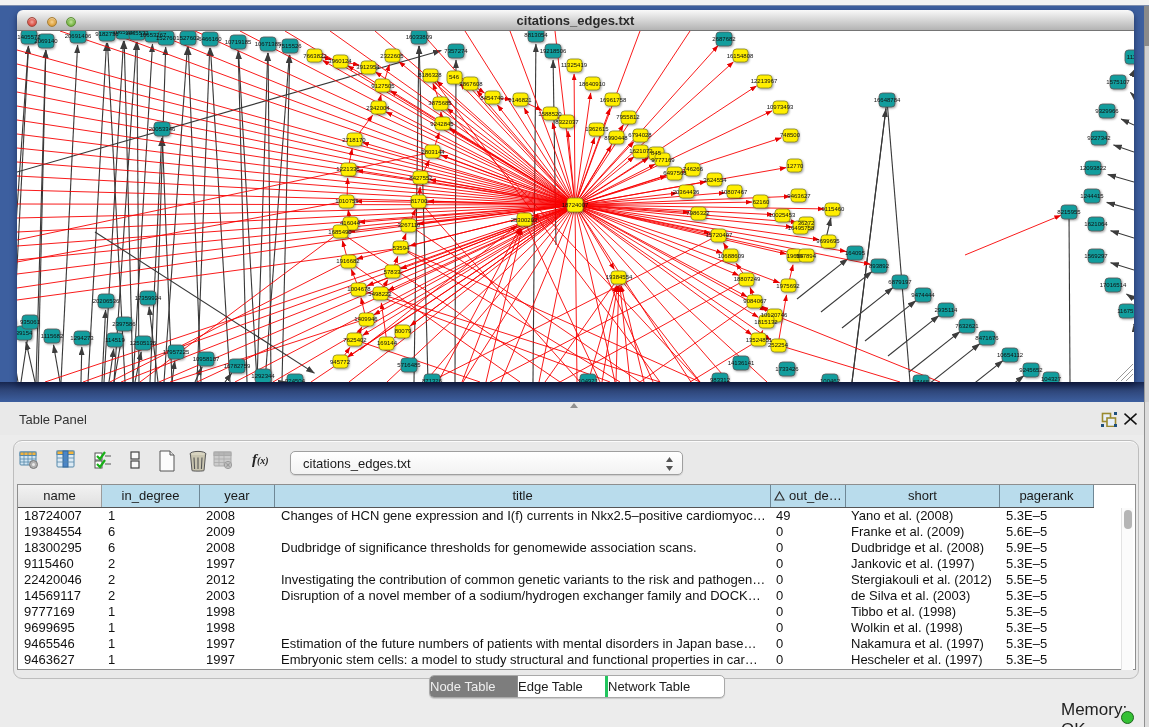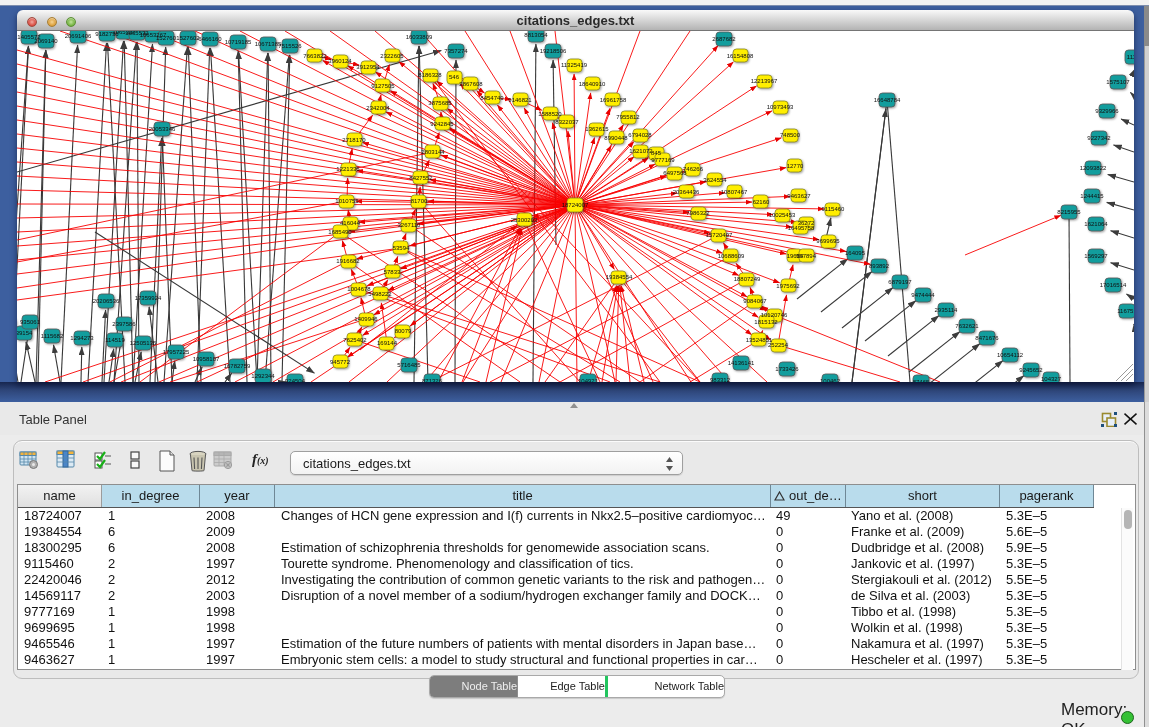--- a/index.html
+++ b/index.html
@@ -42,21 +42,21 @@
 #tbody{position:absolute;left:0;top:23px;width:1117px;height:162px;overflow:hidden}
 .tr{position:relative;height:16px;white-space:nowrap}
 .td{position:absolute;top:0;font-size:13px;color:#111;line-height:16px;overflow:hidden}
 .c0{left:6px;width:78px}.c1{left:90px;width:92px}.c2{left:188px;width:70px}
 .c3{left:263px;width:492px}.c4{left:758px;width:70px}.c5{left:833px;width:150px}
 .c6{left:988px;width:90px}
 #vscroll{position:absolute;left:1103px;top:23px;width:12px;height:162px;background:#fbfbfb;border-left:1px solid #e3e3e3}
 #vthumb{position:absolute;left:1.5px;top:2px;width:8px;height:19px;background:#b5b5b5;border-radius:4px}
 
 #tabs{position:absolute;left:429px;top:273px;width:296px;height:23px;background:#fff;border:1px solid #a9a9a9;border-radius:5px;box-shadow:0 1px 1px rgba(0,0,0,0.15);display:flex}
-.tab{font-size:11px;color:#1c1c1c;text-align:right;line-height:21px}
+.tab{font-size:13px;color:#1c1c1c;text-align:left;line-height:21px}
 #tab0{width:88px;background:#7d7d7d;color:#efefef;border-radius:4px 0 0 4px;border-right:1px solid #8e8e8e}
 #tab1{width:90px;border-right:3px solid #22c55e}
 #tab2{width:116px}
 #memory{position:absolute;left:1061px;top:298px;font-size:17px;color:#222}
 #memdot{position:absolute;left:1121px;top:309px;width:13px;height:13px;border-radius:50%;background:#35c135;border:1px solid #1c641c}
 #rstrip-a{position:absolute;left:1144px;top:6px;width:5px;height:40px;background:#8a8a8a}
 #rstrip-b{position:absolute;left:1144px;top:46px;width:5px;height:356px;background:#d0d0d0;border-left:1px solid #9a9a9a}
 #rstrip-c{position:absolute;left:1144px;top:402px;width:5px;height:325px;background:#dcdcdc;border-left:1px solid #909090}
 #splithandle{position:absolute;left:570px;top:1px;width:0;height:0;border-left:4px solid transparent;border-right:4px solid transparent;border-bottom:5px solid #909090}
 </style></head>
@@ -747,30 +747,29 @@
               <div class="td c1">6</div>
               <div class="td c2">2009</div>
               <div class="td c4">0</div>
               <div class="td c5">Franke et al. (2009)</div>
               <div class="td c6">5.6E–5</div>
             </div>
 <div class="tr">
               <div class="td c0">18300295</div>
               <div class="td c1">6</div>
               <div class="td c2">2008</div>
-              <div class="td c3">Estimation of schizophrenia thresholds for genomewide association scans.</div>
+              <div class="td c3">Dudbridge of significance thresholds for genomewide association scans.</div>
               <div class="td c4">0</div>
               <div class="td c5">Dudbridge et al. (2008)</div>
               <div class="td c6">5.9E–5</div>
             </div>
 <div class="tr">
               <div class="td c0">9115460</div>
               <div class="td c1">2</div>
               <div class="td c2">1997</div>
-              <div class="td c3">Tourette syndrome. Phenomenology and classification of tics.</div>
               <div class="td c4">0</div>
               <div class="td c5">Jankovic et al. (1997)</div>
               <div class="td c6">5.3E–5</div>
             </div>
 <div class="tr">
               <div class="td c0">22420046</div>
               <div class="td c1">2</div>
               <div class="td c2">2012</div>
               <div class="td c3">Investigating the contribution of common genetic variants to the risk and pathogen…</div>
               <div class="td c4">0</div>

